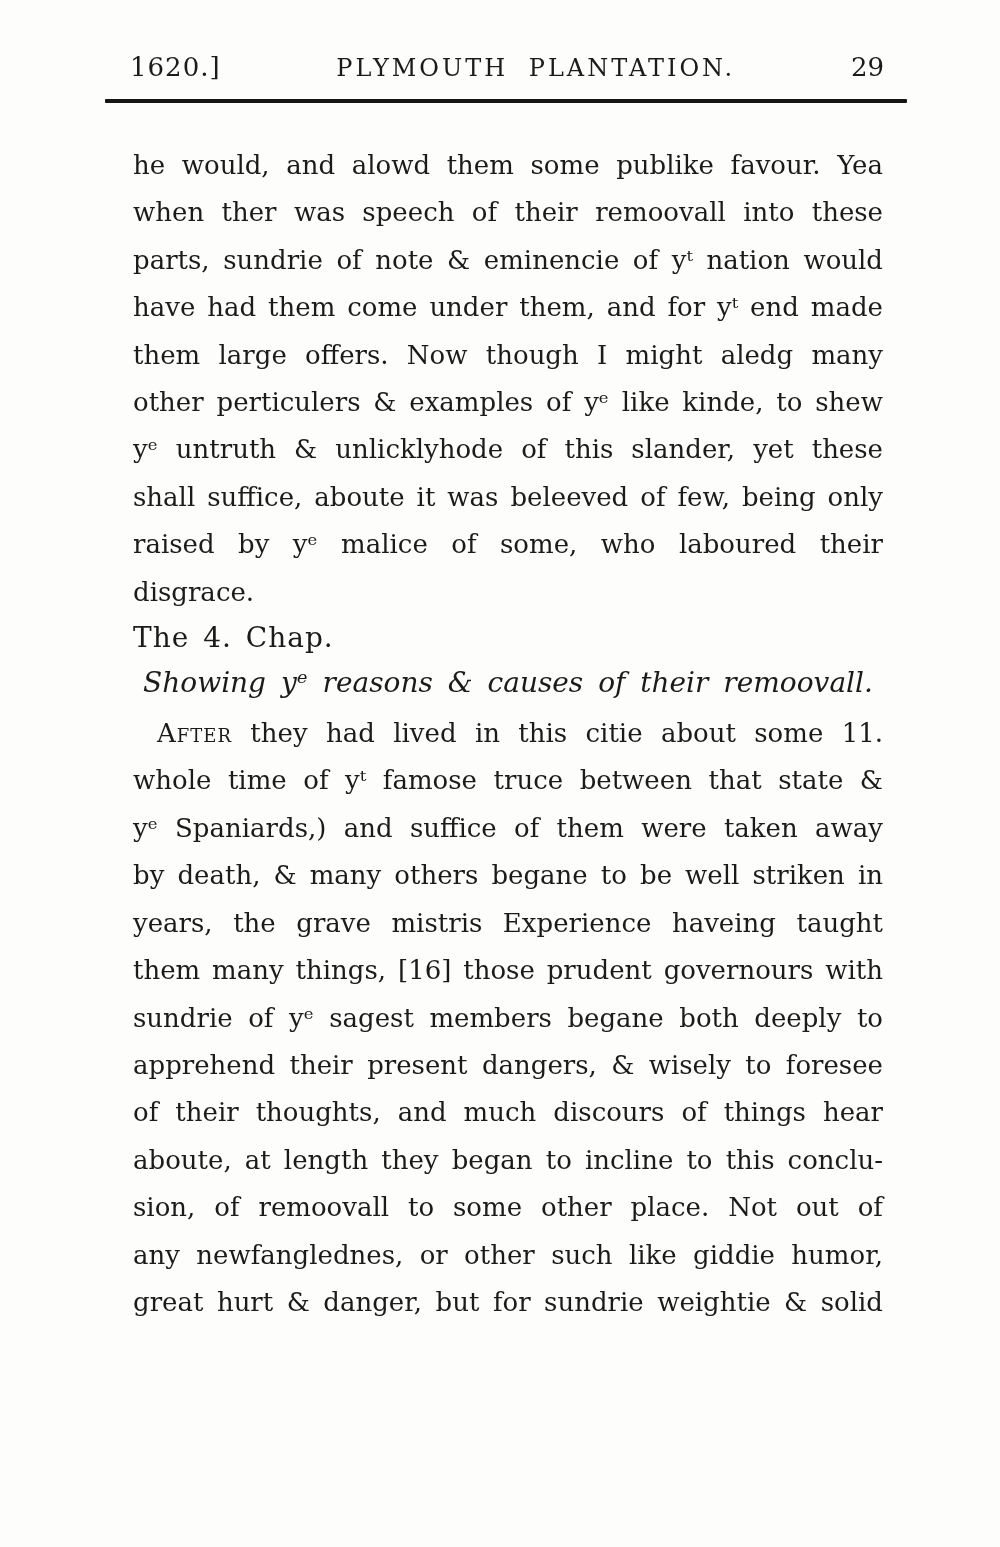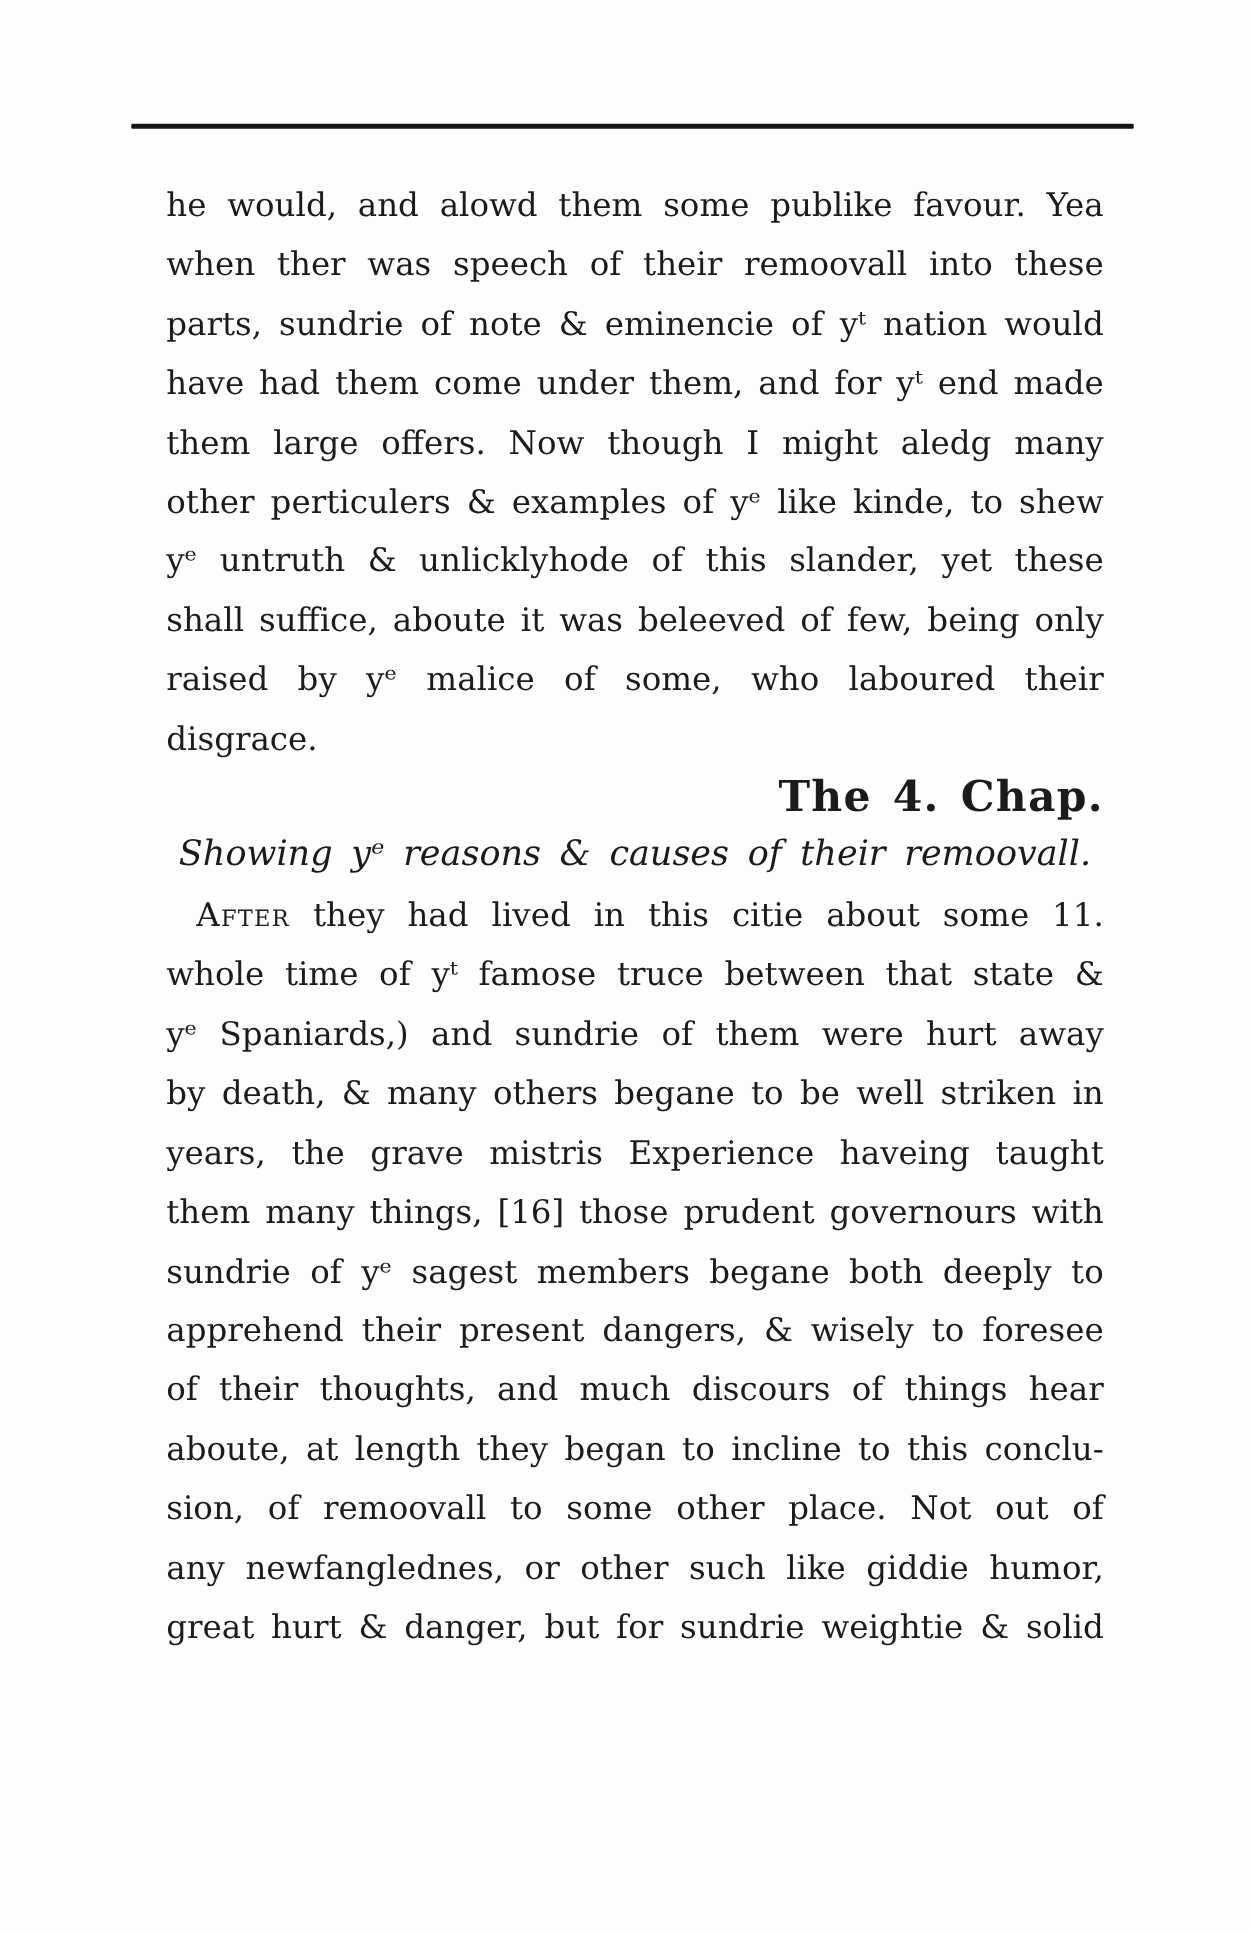--- a/index.html
+++ b/index.html
@@ -31,33 +31,38 @@
   .line{
     font-size:26px;line-height:47.4px;
     text-align:justify;text-align-last:justify;-moz-text-align-last:justify;
     word-spacing:2px;
   }
   .line.para-end{text-align-last:left;-moz-text-align-last:left;}
   .line.indented{padding-left:24px;}
   .smallcaps{font-variant:small-caps;letter-spacing:1px;}
   
   .chapter-heading{
-    margin:0;font-size:34px;font-weight:bold;line-height:44px;
-    text-align:right;letter-spacing:1px;word-spacing:4px;
+    margin:0;font-size:28px;font-weight:normal;line-height:44px;
+    text-align:left;letter-spacing:1px;word-spacing:4px;
   }
   .chapter-subtitle{
     font-size:28px;font-style:italic;line-height:46px;
     text-align:center;word-spacing:6px;margin-bottom:4px;
   }
 </style>
 </head>
 <body>
 
 <div class="page">
 
+  <div class="page-header">
+    <span class="hdr-year">1620.]</span>
+    <span class="hdr-title">PLYMOUTH PLANTATION.</span>
+    <span class="hdr-pageno">29</span>
+  </div>
   <div class="header-rule"></div>
 
   <div class="text-block">
 
     <div class="paragraph">
       <div class="line">he would, and alowd them some publike favour. Yea</div>
       <div class="line">when ther was speech of their remoovall into these</div>
       <div class="line">parts, sundrie of note &amp; eminencie of yᵗ nation would</div>
       <div class="line">have had them come under them, and for yᵗ end made</div>
       <div class="line">them large offers. Now though I might aledg many</div>
@@ -67,21 +72,21 @@
       <div class="line">raised by yᵉ malice of some, who laboured their</div>
       <div class="line para-end">disgrace.</div>
     </div>
 
     <h2 class="chapter-heading">The 4. Chap.</h2>
     <div class="chapter-subtitle">Showing yᵉ reasons &amp; causes of their remoovall.</div>
 
     <div class="paragraph">
       <div class="line indented"><span class="smallcaps">After</span> <span>they had lived in this citie about some 11.</span></div>
       <div class="line">whole time of yᵗ famose truce between that state &amp;</div>
-      <div class="line">yᵉ Spaniards,) and sundrie of them were hurt away</div>
+      <div class="line">yᵉ Spaniards,) and suffice of them were taken away</div>
       <div class="line">by death, &amp; many others begane to be well striken in</div>
       <div class="line">years, the grave mistris Experience haveing taught</div>
       <div class="line">them many things, [16] those prudent governours with</div>
       <div class="line">sundrie of yᵉ sagest members begane both deeply to</div>
       <div class="line">apprehend their present dangers, &amp; wisely to foresee</div>
       <div class="line">of their thoughts, and much discours of things hear</div>
       <div class="line">aboute, at length they began to incline to this conclu-</div>
       <div class="line">sion, of remoovall to some other place. Not out of</div>
       <div class="line">any newfanglednes, or other such like giddie humor,</div>
       <div class="line">great hurt &amp; danger, but for sundrie weightie &amp; solid</div>

